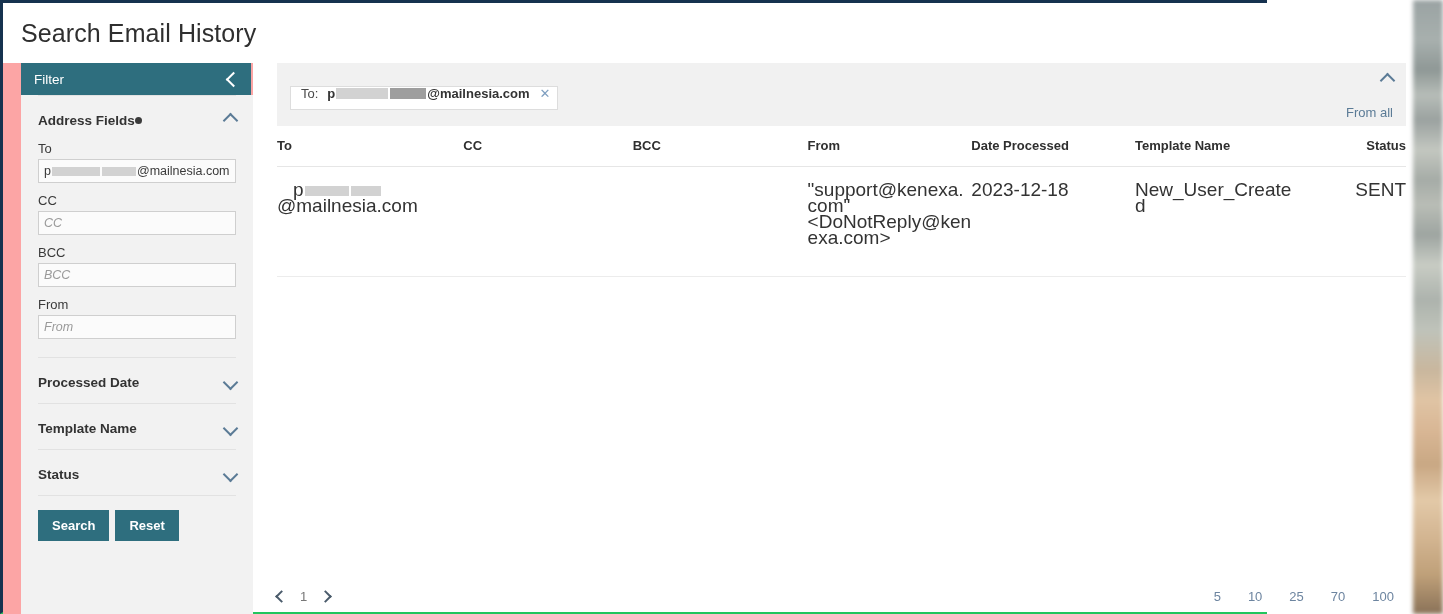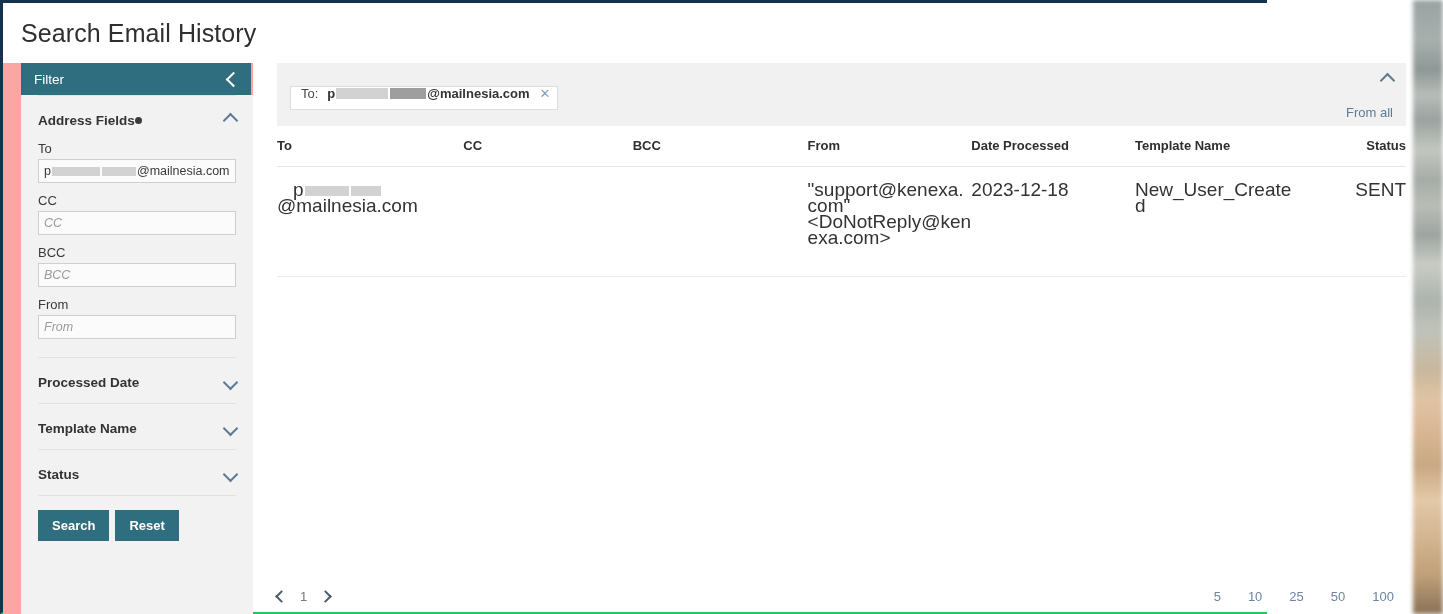--- a/index.html
+++ b/index.html
@@ -430,20 +430,20 @@
       <div id="pagination">
         <div id="pager-left">
           <span class="chev left"></span>
           <span class="page-num">1</span>
           <span class="chev" style="transform:rotate(-45deg)"></span>
         </div>
         <div id="page-sizes">
           <span>5</span>
           <span>10</span>
           <span>25</span>
-          <span>50</span>
+          <span>70</span>
           <span>100</span>
         </div>
       </div>
 
     </div>
   </div>
 </div>
 
 </body></html>

